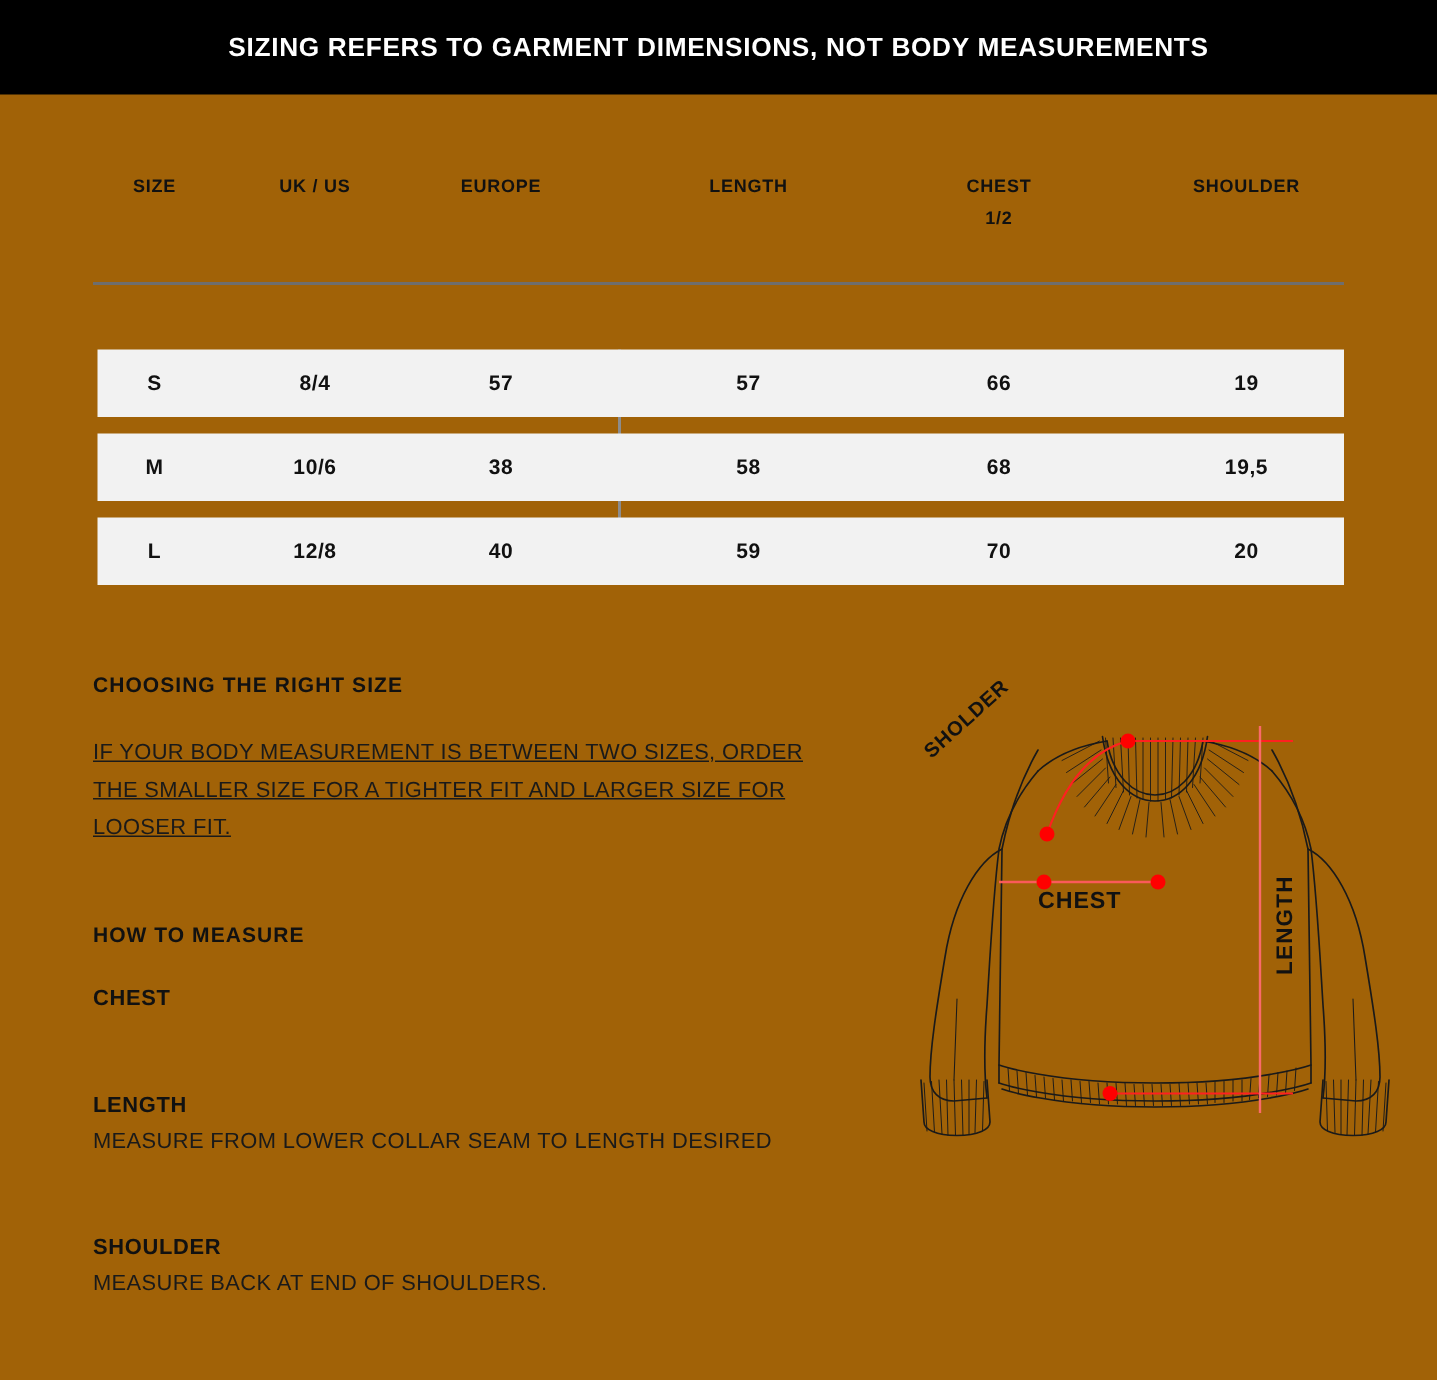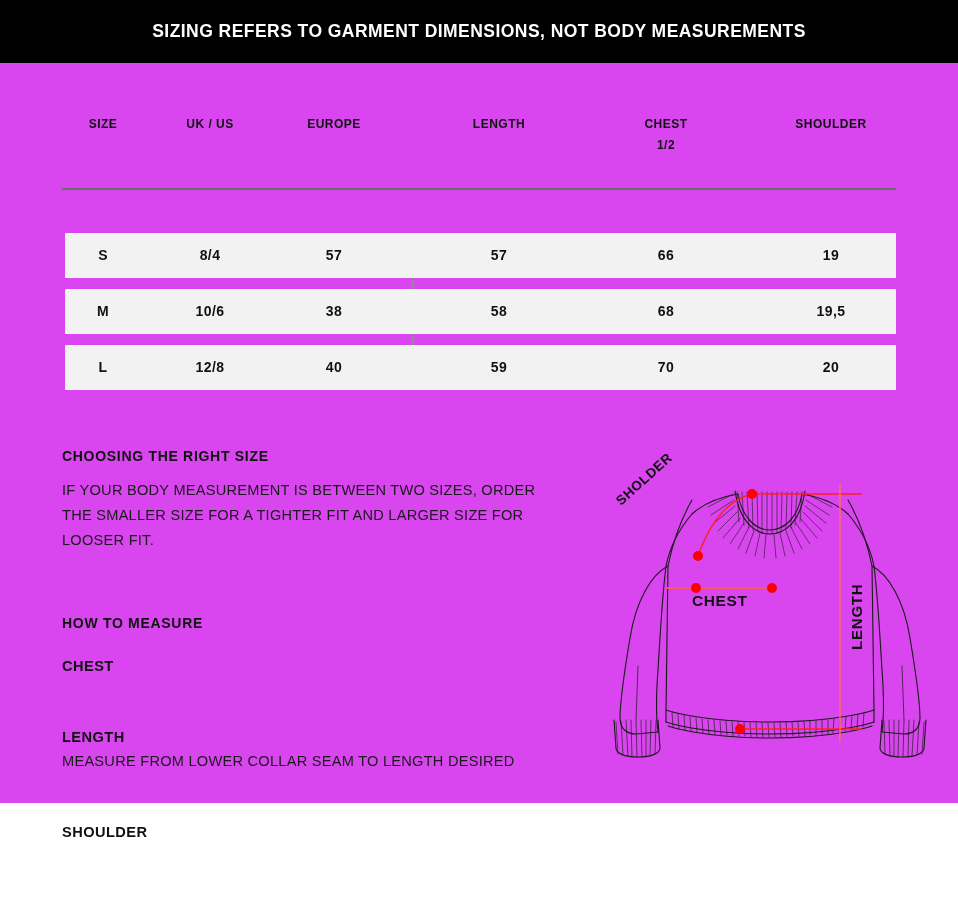--- a/index.html
+++ b/index.html
@@ -9,22 +9,22 @@
     height: 920px;
     background: #ffffff;
     font-family: "Liberation Sans", sans-serif;
     color: #000000;
     overflow: hidden;
   }
 
   .page {
     position: relative;
     width: 958px;
-    height: 803px;
-    background: #d946ef;
+    height: 920px;
+    background: #a16207;
   }
 
   
   .banner {
     position: absolute;
     left: 0; top: 0;
     width: 958px;
     height: 63px;
     background: #000000;
     display: flex;
@@ -126,21 +126,21 @@
   }
   .h3 {
     font-size: 14.6px;
     font-weight: 700;
     letter-spacing: 0.45px;
     color: #111111;
     white-space: nowrap;
   }
 
   #choosing-title   { top: 448px; }
-  #choosing-body    { top: 478px; }
+  #choosing-body    { top: 490px; text-decoration: underline; }
   #how-title        { top: 615px; }
 
   .measure-block { position: absolute; left: 62px; width: 500px; }
   #block-chest     { top: 658px; }
   #block-length    { top: 729px; }
   #block-shoulders { top: 824px; }
   .measure-block .h3 { margin-bottom: 4px; }
 
   
   .diagram {
@@ -238,20 +238,21 @@
     <div class="h3">CHEST</div>
   </div>
 
   <div class="measure-block" id="block-length">
     <div class="h3">LENGTH</div>
     <div class="body-text">MEASURE FROM LOWER COLLAR SEAM TO LENGTH DESIRED</div>
   </div>
 
   <div class="measure-block" id="block-shoulders">
     <div class="h3">SHOULDER</div>
+    <div class="body-text">MEASURE BACK AT END OF SHOULDERS.</div>
   </div>
 
   <div class="diagram">
     <svg viewBox="0 0 380 300" xmlns="http://www.w3.org/2000/svg">
       <g fill="none" stroke="#1a1a1a" stroke-width="1.1" stroke-linecap="round" stroke-linejoin="round">
 
         <path d="M112,30 C104,44 94,66 88,96 L86,240 L86,252"></path>
         <path d="M158,24 C140,27 124,33 112,44"></path>
         <path d="M222,24 C240,27 256,33 268,44"></path>
         <path d="M268,30 C276,44 286,66 292,96 L294,240 L294,252"></path>

